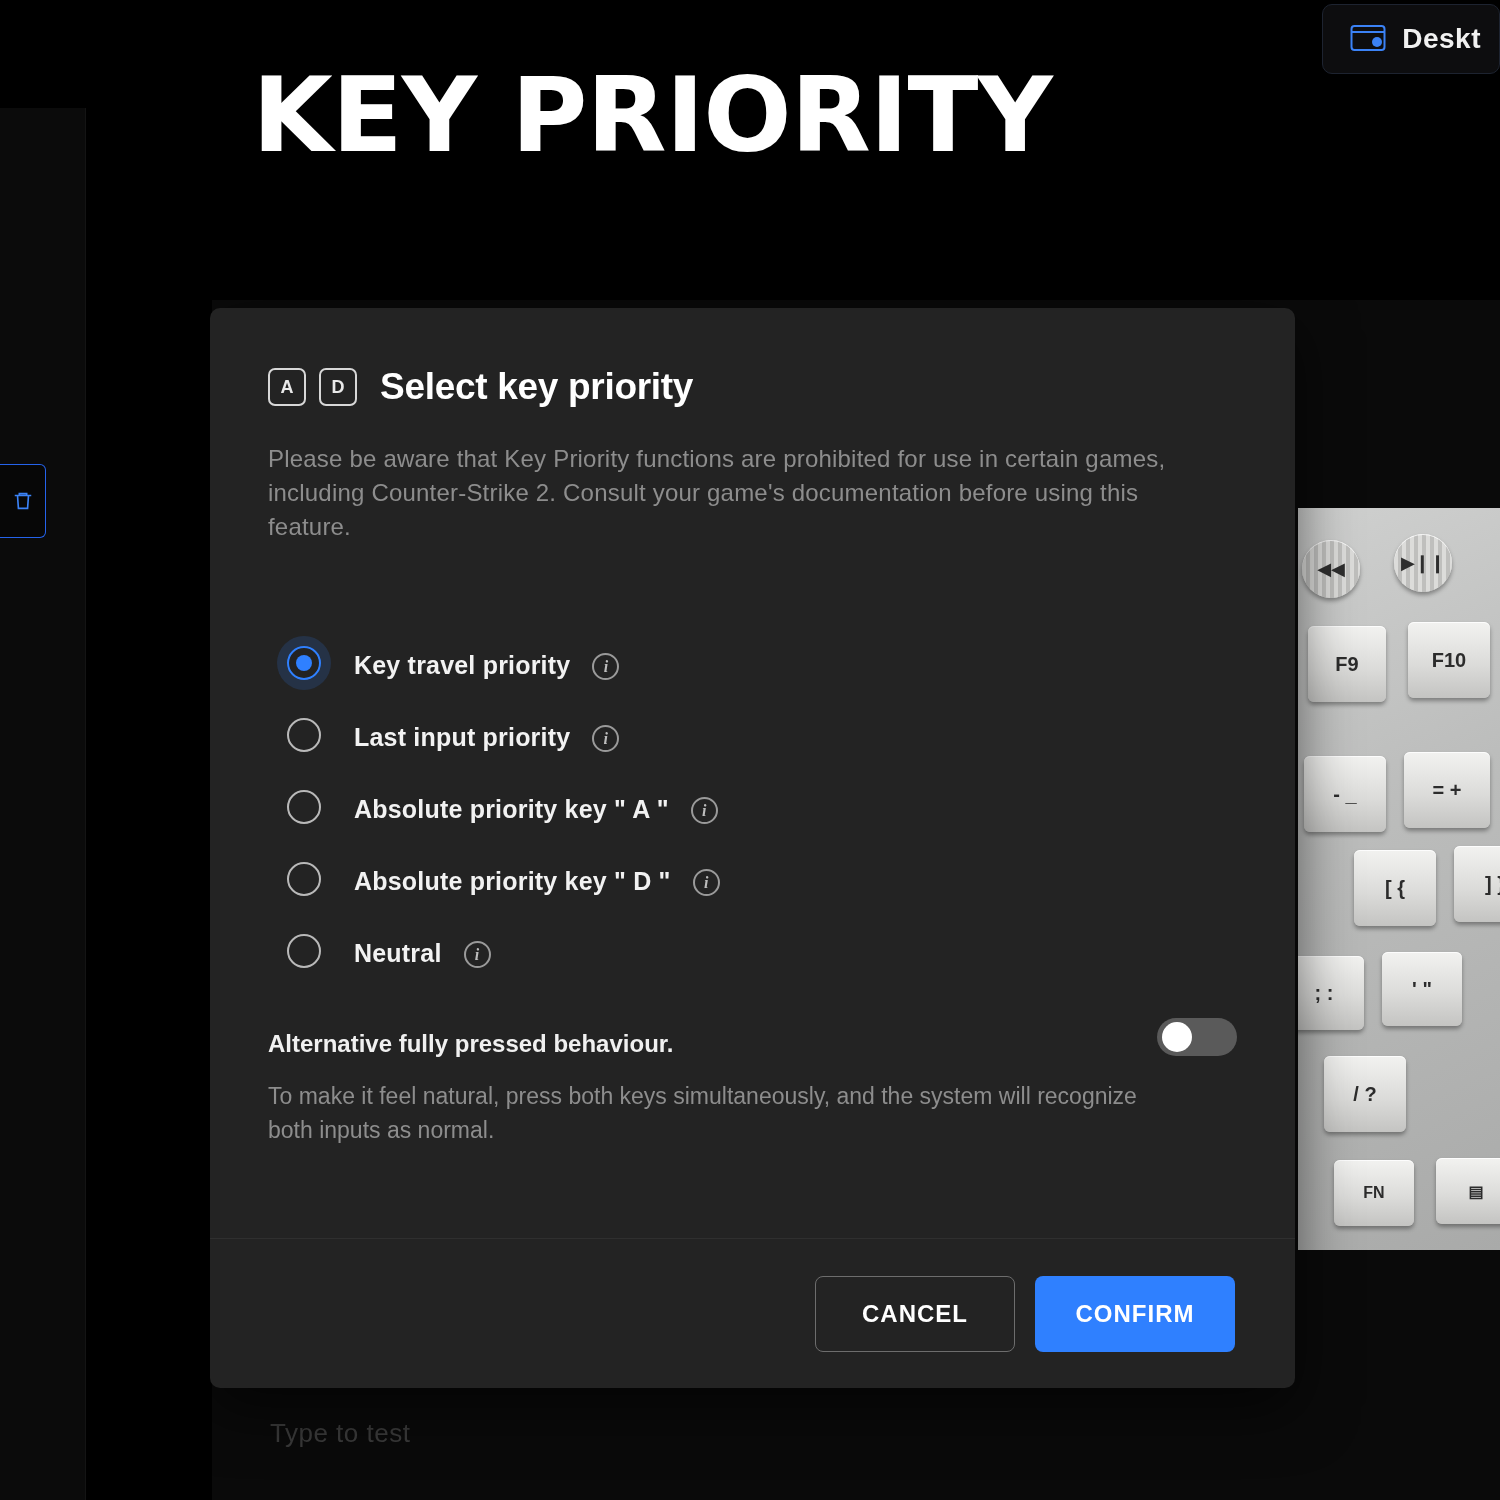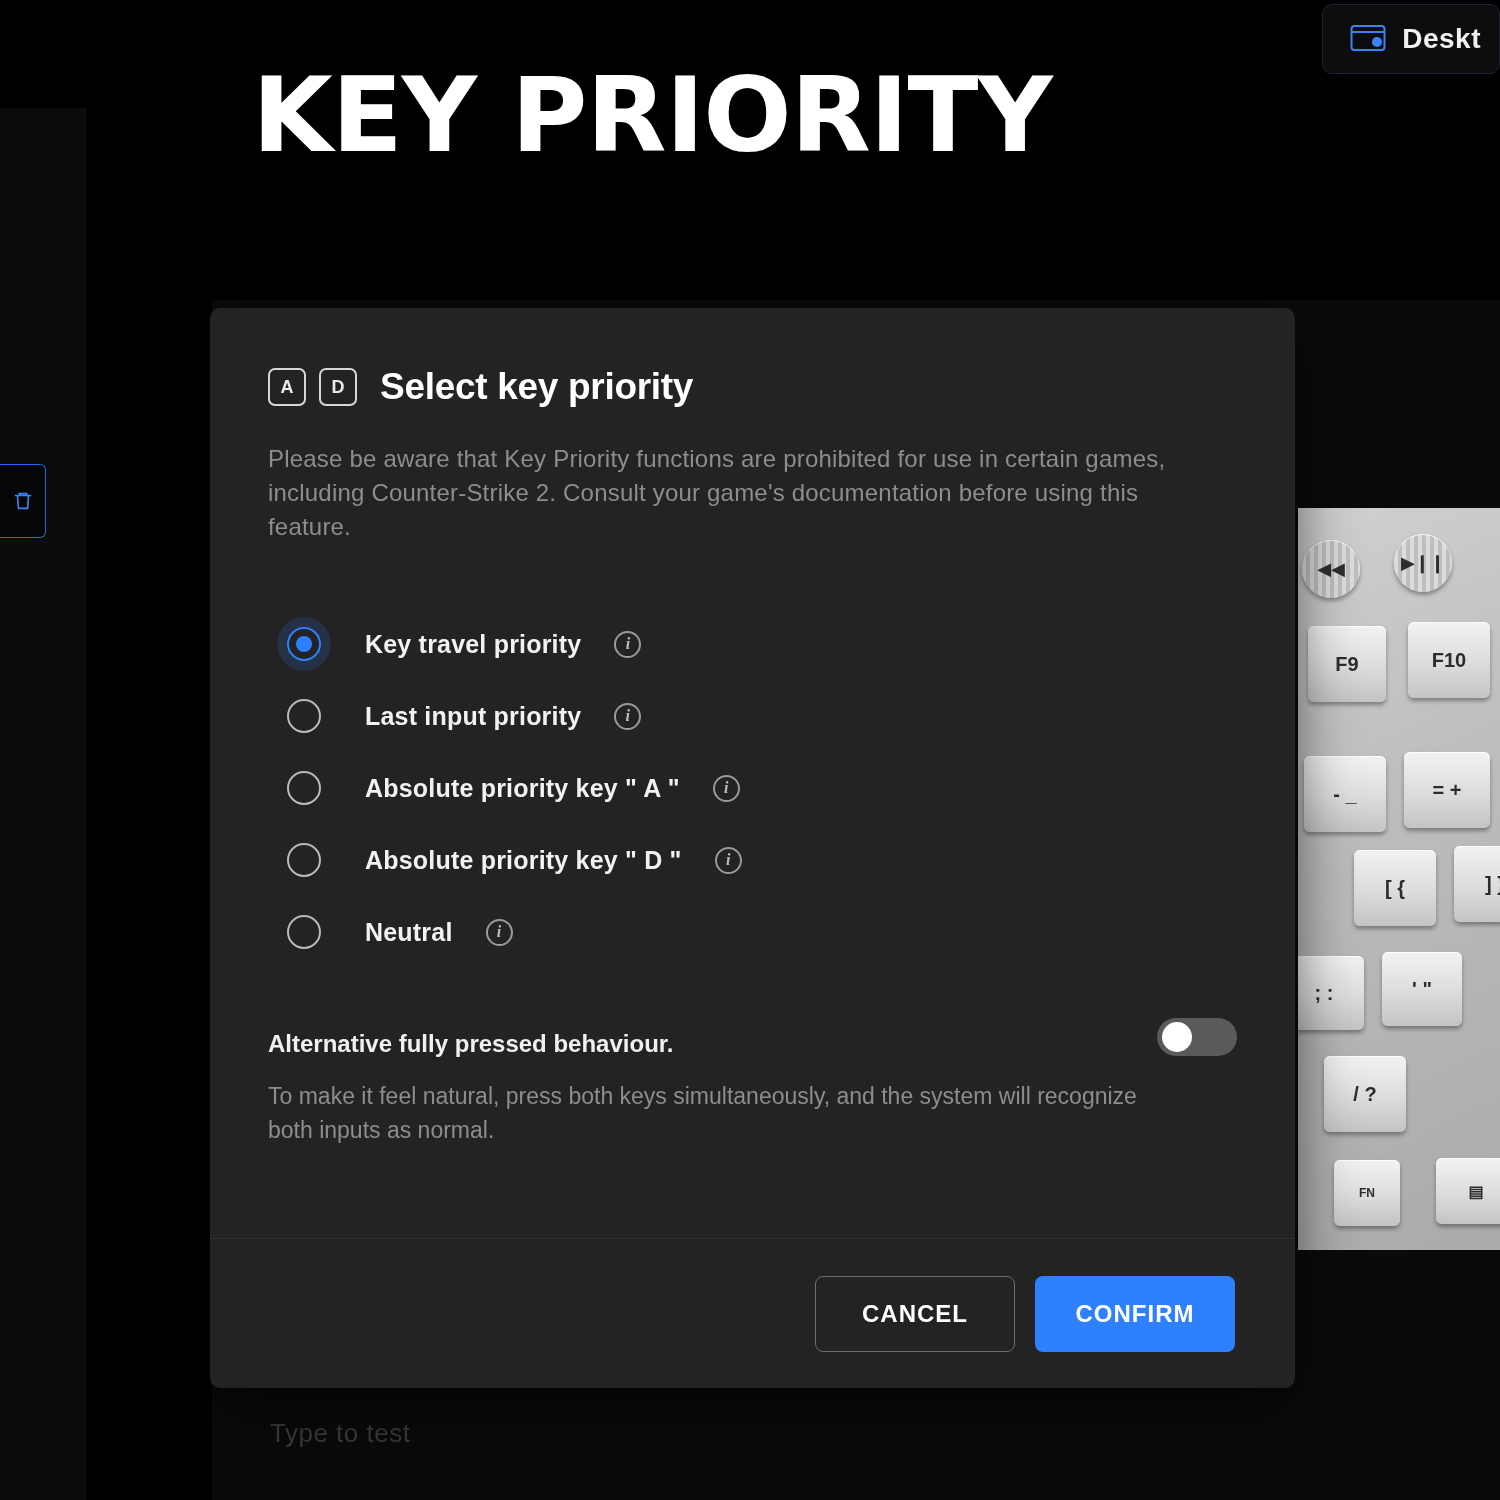--- a/index.html
+++ b/index.html
@@ -87,21 +87,21 @@
   .modal-title {
     color: #fff; font-size: 37px; font-weight: 700; margin-left: 10px;
     letter-spacing: -0.3px;
   }
   .modal-desc {
     margin-top: 34px; color: #8d8d8d; font-size: 24px; line-height: 1.42;
     max-width: 900px; letter-spacing: .2px;
   }
 
   .options { margin-top: 64px; }
-  .option-row { display: flex; align-items: center; height: 72px; gap: 25px; }
+  .option-row { display: flex; align-items: flex-end; height: 72px; gap: 14px; }
   .radio-wrap { width: 72px; display: flex; align-items: center; justify-content: center; }
   .radio {
     width: 34px; height: 34px; border-radius: 50%;
     border: 2px solid #b9b9b9; background: transparent;
     display: flex; align-items: center; justify-content: center;
   }
   .option-row.selected .radio {
     border-color: #2f80ff; background: transparent;
     box-shadow: 0 0 0 10px rgba(47,128,255,.16);
   }
@@ -164,21 +164,21 @@
     <div class="kb-round" style="left:96px; top:26px;">▶❙❙</div>
     <div class="kb-key" style="left:10px; top:118px; width:78px; height:76px;">F9</div>
     <div class="kb-key" style="left:110px; top:114px; width:82px; height:76px;">F10</div>
     <div class="kb-key" style="left:6px; top:248px; width:82px; height:76px;">-  _</div>
     <div class="kb-key" style="left:106px; top:244px; width:86px; height:76px;">=  +</div>
     <div class="kb-key" style="left:56px; top:342px; width:82px; height:76px;">[  {</div>
     <div class="kb-key" style="left:156px; top:338px; width:82px; height:76px;">]  }</div>
     <div class="kb-key" style="left:-14px; top:448px; width:80px; height:74px;">;  :</div>
     <div class="kb-key" style="left:84px; top:444px; width:80px; height:74px;">'  "</div>
     <div class="kb-key" style="left:26px; top:548px; width:82px; height:76px;">/  ?</div>
-    <div class="kb-key" style="left:36px; top:652px; width:66px; height:66px; font-size:12px;">FN</div>
+    <div class="kb-key" style="left:36px; top:652px; width:80px; height:66px; font-size:16px;">FN</div>
     <div class="kb-key" style="left:138px; top:650px; width:80px; height:66px; font-size:16px;">▤</div>
   </div>
 
   <div class="desktop-chip">
     <svg width="36" height="30" viewBox="0 0 36 30" fill="none" stroke="#3b82f6" stroke-width="2">
       <rect x="1.5" y="2" width="33" height="24" rx="3"></rect>
       <path d="M1.5 8h33"></path>
       <circle cx="27" cy="18" r="5" fill="#3b82f6" stroke="none"></circle>
     </svg>
     <span class="label">Deskt</span>

